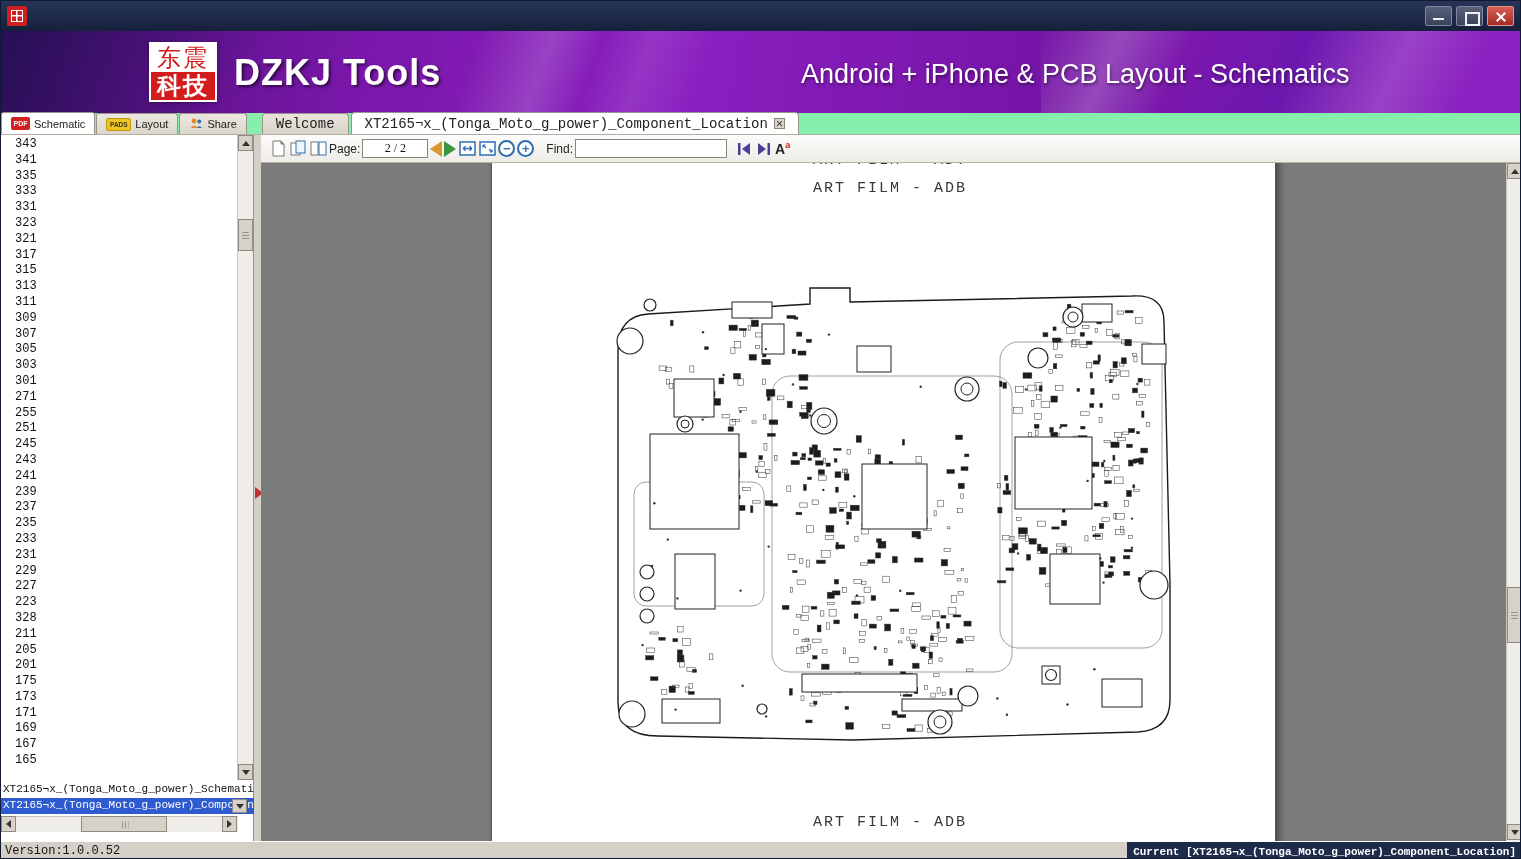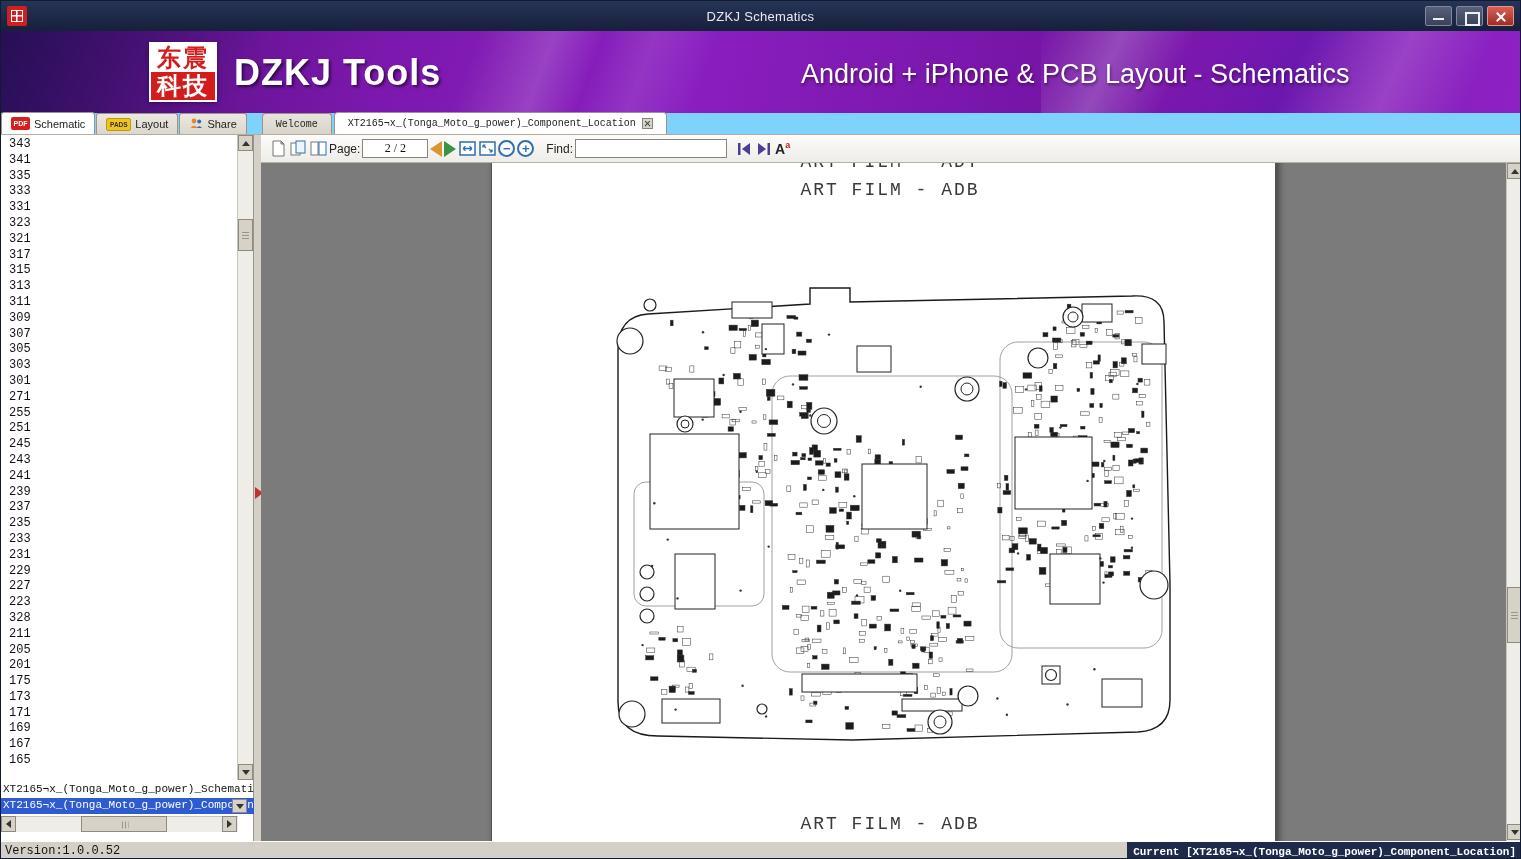--- a/index.html
+++ b/index.html
@@ -22,46 +22,46 @@
   .win-btn.close::before,.win-btn.close::after{content:"";position:absolute;left:7px;top:9px;width:12px;height:2px;background:#fff;}
   .win-btn.close::before{transform:rotate(45deg);}
   .win-btn.close::after{transform:rotate(-45deg);}
 
   
   .banner{position:absolute;top:30px;left:0;width:100%;height:82px;background:linear-gradient(100deg,#4a0e74 0%,#7c18ad 25%,#8a1fc0 45%,#7514a5 70%,#8d22c4 100%);overflow:hidden;}
   .deco1{position:absolute;left:0;top:0;width:430px;height:100%;background:linear-gradient(115deg,rgba(10,16,60,.55) 0%,rgba(10,16,60,.28) 30%,transparent 58%);}
   .deco2{position:absolute;left:1040px;top:0;width:481px;height:100%;background:linear-gradient(115deg,transparent 0%,rgba(255,255,255,.22) 16%,transparent 30%,rgba(90,20,170,.55) 52%,rgba(255,255,255,.16) 72%,transparent 88%);}
   .deco3{position:absolute;left:290px;top:0;width:600px;height:100%;background:linear-gradient(110deg,transparent 30%,rgba(255,255,255,.17) 42%,transparent 50%,rgba(255,255,255,.10) 58%,transparent 68%);}
   .logo{position:absolute;left:148px;top:11px;width:68px;height:60px;border:2px solid #fff;background:#fff;box-shadow:0 1px 4px rgba(0,0,0,.4);}
-  .logo-top{height:28px;background:#fff;color:#d41c1c;font-weight:bold;font-size:24px;line-height:28px;text-align:center;letter-spacing:2px;overflow:hidden;}
+  .logo-top{height:28px;background:#fff;color:#d41c1c;font-weight:normal;font-size:24px;line-height:28px;text-align:center;letter-spacing:2px;overflow:hidden;}
   .logo-bottom{height:28px;background:#d41c1c;color:#fff;font-weight:bold;font-size:24px;line-height:28px;text-align:center;letter-spacing:2px;overflow:hidden;}
   .brand{position:absolute;left:233px;top:21px;font-size:36px;font-weight:bold;color:#fff;letter-spacing:1px;text-shadow:2px 2px 3px rgba(0,0,0,.55);}
   .tagline{position:absolute;left:800px;top:28px;font-size:27px;color:#fff;text-shadow:1px 2px 3px rgba(0,0,0,.45);white-space:nowrap;}
 
   
-  .tabbar{position:absolute;top:112px;left:0;width:100%;height:22px;background:#7dd3fc;border-bottom:1px solid #b3ada1;display:flex;align-items:flex-end;}
+  .tabbar{position:absolute;top:112px;left:0;width:100%;height:22px;background:#86efac;border-bottom:1px solid #b3ada1;display:flex;align-items:flex-end;}
   .mode-tab{height:21px;display:flex;align-items:center;gap:4px;padding:0 9px;font-size:11px;color:#222;border:1px solid #9a948a;border-bottom:none;background:linear-gradient(#ece8e0,#dcd7cc);margin-right:1px;border-radius:3px 3px 0 0;cursor:pointer;white-space:nowrap;}
   .mode-tab.active{background:#fff;height:22px;}
   .pdf-badge{min-width:19px;height:13px;background:#d42020;color:#fff;font-size:7px;font-weight:bold;display:flex;align-items:center;justify-content:center;border-radius:2px;padding:0 1px;}
   .pads-badge{min-width:25px;height:13px;background:#f0c420;color:#332;font-size:6.5px;font-weight:bold;display:flex;align-items:center;justify-content:center;border-radius:2px;border:1px solid #b99a10;padding:0 1px;}
   .doc-tabs{margin-left:14px;display:flex;align-items:flex-end;}
-  .doc-tab{height:21px;padding:0 13px;font-size:10px;font-family:"Liberation Mono","DejaVu Sans Mono",monospace;color:#222;background:linear-gradient(#e8e4db,#d9d4c9);border:1px solid #9a948a;border-bottom:none;border-radius:4px 4px 0 0;display:flex;align-items:center;gap:6px;margin-right:2px;cursor:pointer;white-space:nowrap;}
+  .doc-tab{height:21px;padding:0 13px;font-size:14px;font-family:"Liberation Mono","DejaVu Sans Mono",monospace;color:#222;background:linear-gradient(#e8e4db,#d9d4c9);border:1px solid #9a948a;border-bottom:none;border-radius:4px 4px 0 0;display:flex;align-items:center;gap:6px;margin-right:2px;cursor:pointer;white-space:nowrap;}
   .doc-tab.active{background:#fff;height:22px;}
   .tab-close{width:11px;height:11px;background:#d8d4cb;border:1px solid #8a857b;position:relative;cursor:pointer;flex:0 0 auto;}
   .tab-close::before,.tab-close::after{content:"";position:absolute;left:1.5px;top:4px;width:7px;height:1.4px;background:#444;}
   .tab-close::before{transform:rotate(45deg);}
   .tab-close::after{transform:rotate(-45deg);}
 
   
   .main{position:absolute;top:134px;left:0;width:1521px;height:706px;background:#d4d0c8;}
 
   
   .sidebar{position:absolute;left:0;top:0;width:253px;height:706px;background:#fff;border-right:1px solid #9a948a;}
   .page-list{position:absolute;left:0;top:2px;width:236px;}
-  .page-num{height:15.8px;line-height:15.8px;padding-left:8px;font-family:"Liberation Mono","DejaVu Sans Mono",monospace;font-size:12px;color:#111;cursor:pointer;}
+  .page-num{height:15.8px;line-height:15.8px;padding-left:14px;font-family:"Liberation Mono","DejaVu Sans Mono",monospace;font-size:12px;color:#111;cursor:pointer;}
   .side-vscroll{position:absolute;right:0;top:0;width:16px;height:645px;background:#efede8;border-left:1px solid #c9c5bc;}
   .sb-btn{position:absolute;left:0;width:15px;height:16px;background:#d6d2c8;border:1px solid #8f8a80;display:flex;align-items:center;justify-content:center;cursor:pointer;}
   .sb-thumb{position:absolute;left:0;width:15px;background:#d6d2c8;border:1px solid #8f8a80;cursor:grab;}
   .grip{background:repeating-linear-gradient(#9a958b 0 1px,transparent 1px 3px);width:7px;height:8px;margin:auto;}
   .tri-up{width:0;height:0;border:4px solid transparent;border-bottom:5px solid #333;margin-top:-4px;}
   .tri-down{width:0;height:0;border:4px solid transparent;border-top:5px solid #333;margin-bottom:-4px;}
   .tri-l{width:0;height:0;border:4px solid transparent;border-right:5px solid #333;margin-left:-4px;}
   .tri-r{width:0;height:0;border:4px solid transparent;border-left:5px solid #333;margin-right:-4px;}
   .doc-item{position:absolute;left:0;width:253px;height:15.5px;line-height:15.5px;font-family:"Liberation Mono","DejaVu Sans Mono",monospace;font-size:11px;color:#111;white-space:nowrap;overflow:hidden;padding-left:2px;cursor:pointer;}
   .doc-item.sel{background:#2e5bcf;color:#fff;}
@@ -77,40 +77,39 @@
   .find-input{width:152px;height:19px;border:1px solid #8a857b;font-size:12px;background:#fff;padding:0 3px;color:#111;}
   .tri-back{width:0;height:0;border:8px solid transparent;border-right:12px solid #d8972f;border-left:0;cursor:pointer;}
   .tri-fwd{width:0;height:0;border:8px solid transparent;border-left:12px solid #3a9440;border-right:0;cursor:pointer;}
   .zoom-circle{width:17px;height:17px;border:2px solid #2f6fb0;border-radius:50%;color:#2f6fb0;font-weight:bold;font-size:13px;line-height:13px;display:flex;align-items:center;justify-content:center;background:#fff;cursor:pointer;}
   .aa-ico{cursor:pointer;display:flex;align-items:flex-start;line-height:1;}
   .aa-big{font-size:14px;font-weight:bold;color:#222;}
   .aa-small{font-size:9px;font-weight:bold;color:#c22020;margin-top:-1px;}
 
   .viewport{position:absolute;top:28px;left:0;width:1245px;height:678px;background:#7b7b7b;overflow:hidden;}
   .page{position:absolute;left:230px;top:-14px;width:785px;height:736px;background:#fff;border:1px solid #555;box-shadow:3px 3px 7px rgba(0,0,0,.45);}
-  .page-head{position:absolute;left:0;width:100%;text-align:center;font-family:"Liberation Mono","DejaVu Sans Mono",monospace;font-size:18px;letter-spacing:2px;color:#3a3a3a;padding-left:13px;}
+  .page-head{position:absolute;left:0;width:100%;text-align:center;font-family:"Liberation Mono","DejaVu Sans Mono",monospace;font-size:15px;letter-spacing:2px;color:#3a3a3a;padding-left:13px;}
   .clip-head{top:2px;}
   .top-head{top:30px;}
   .bottom-head{top:664px;}
   #board-svg{position:absolute;left:110px;top:134px;}
   .vs-wrap{position:absolute;left:1245px;top:28px;width:16px;height:678px;background:#efede8;border-left:1px solid #c9c5bc;}
 
   
   .statusbar{position:absolute;top:840px;left:0;width:100%;height:19px;background:#d4d0c8;border-top:1px solid #fdfdfb;padding-left:48px;}
   .version{position:absolute;left:4px;top:2px;font-family:"Liberation Mono","DejaVu Sans Mono",monospace;font-size:12px;color:#111;}
   .current-box{position:absolute;right:0;top:0;width:393px;height:19px;background:#1d2a4a;color:#fff;font-family:"Liberation Mono","DejaVu Sans Mono",monospace;font-size:11px;font-weight:bold;display:flex;align-items:center;justify-content:flex-end;padding-right:4px;white-space:nowrap;overflow:hidden;}
 </style>
 </head>
 <body>
 
 <div class="window">
 
   <div class="titlebar">
     <div class="app-icon"></div>
-    <div class="win-title">DZKJ Schematics</div>
     <div class="win-controls">
       <div class="win-btn min"><span></span></div>
       <div class="win-btn max"><span></span></div>
       <div class="win-btn close"><span></span></div>
     </div>
   </div>
 
   <div class="banner">
     <div class="deco1"></div>
     <div class="deco3"></div>

